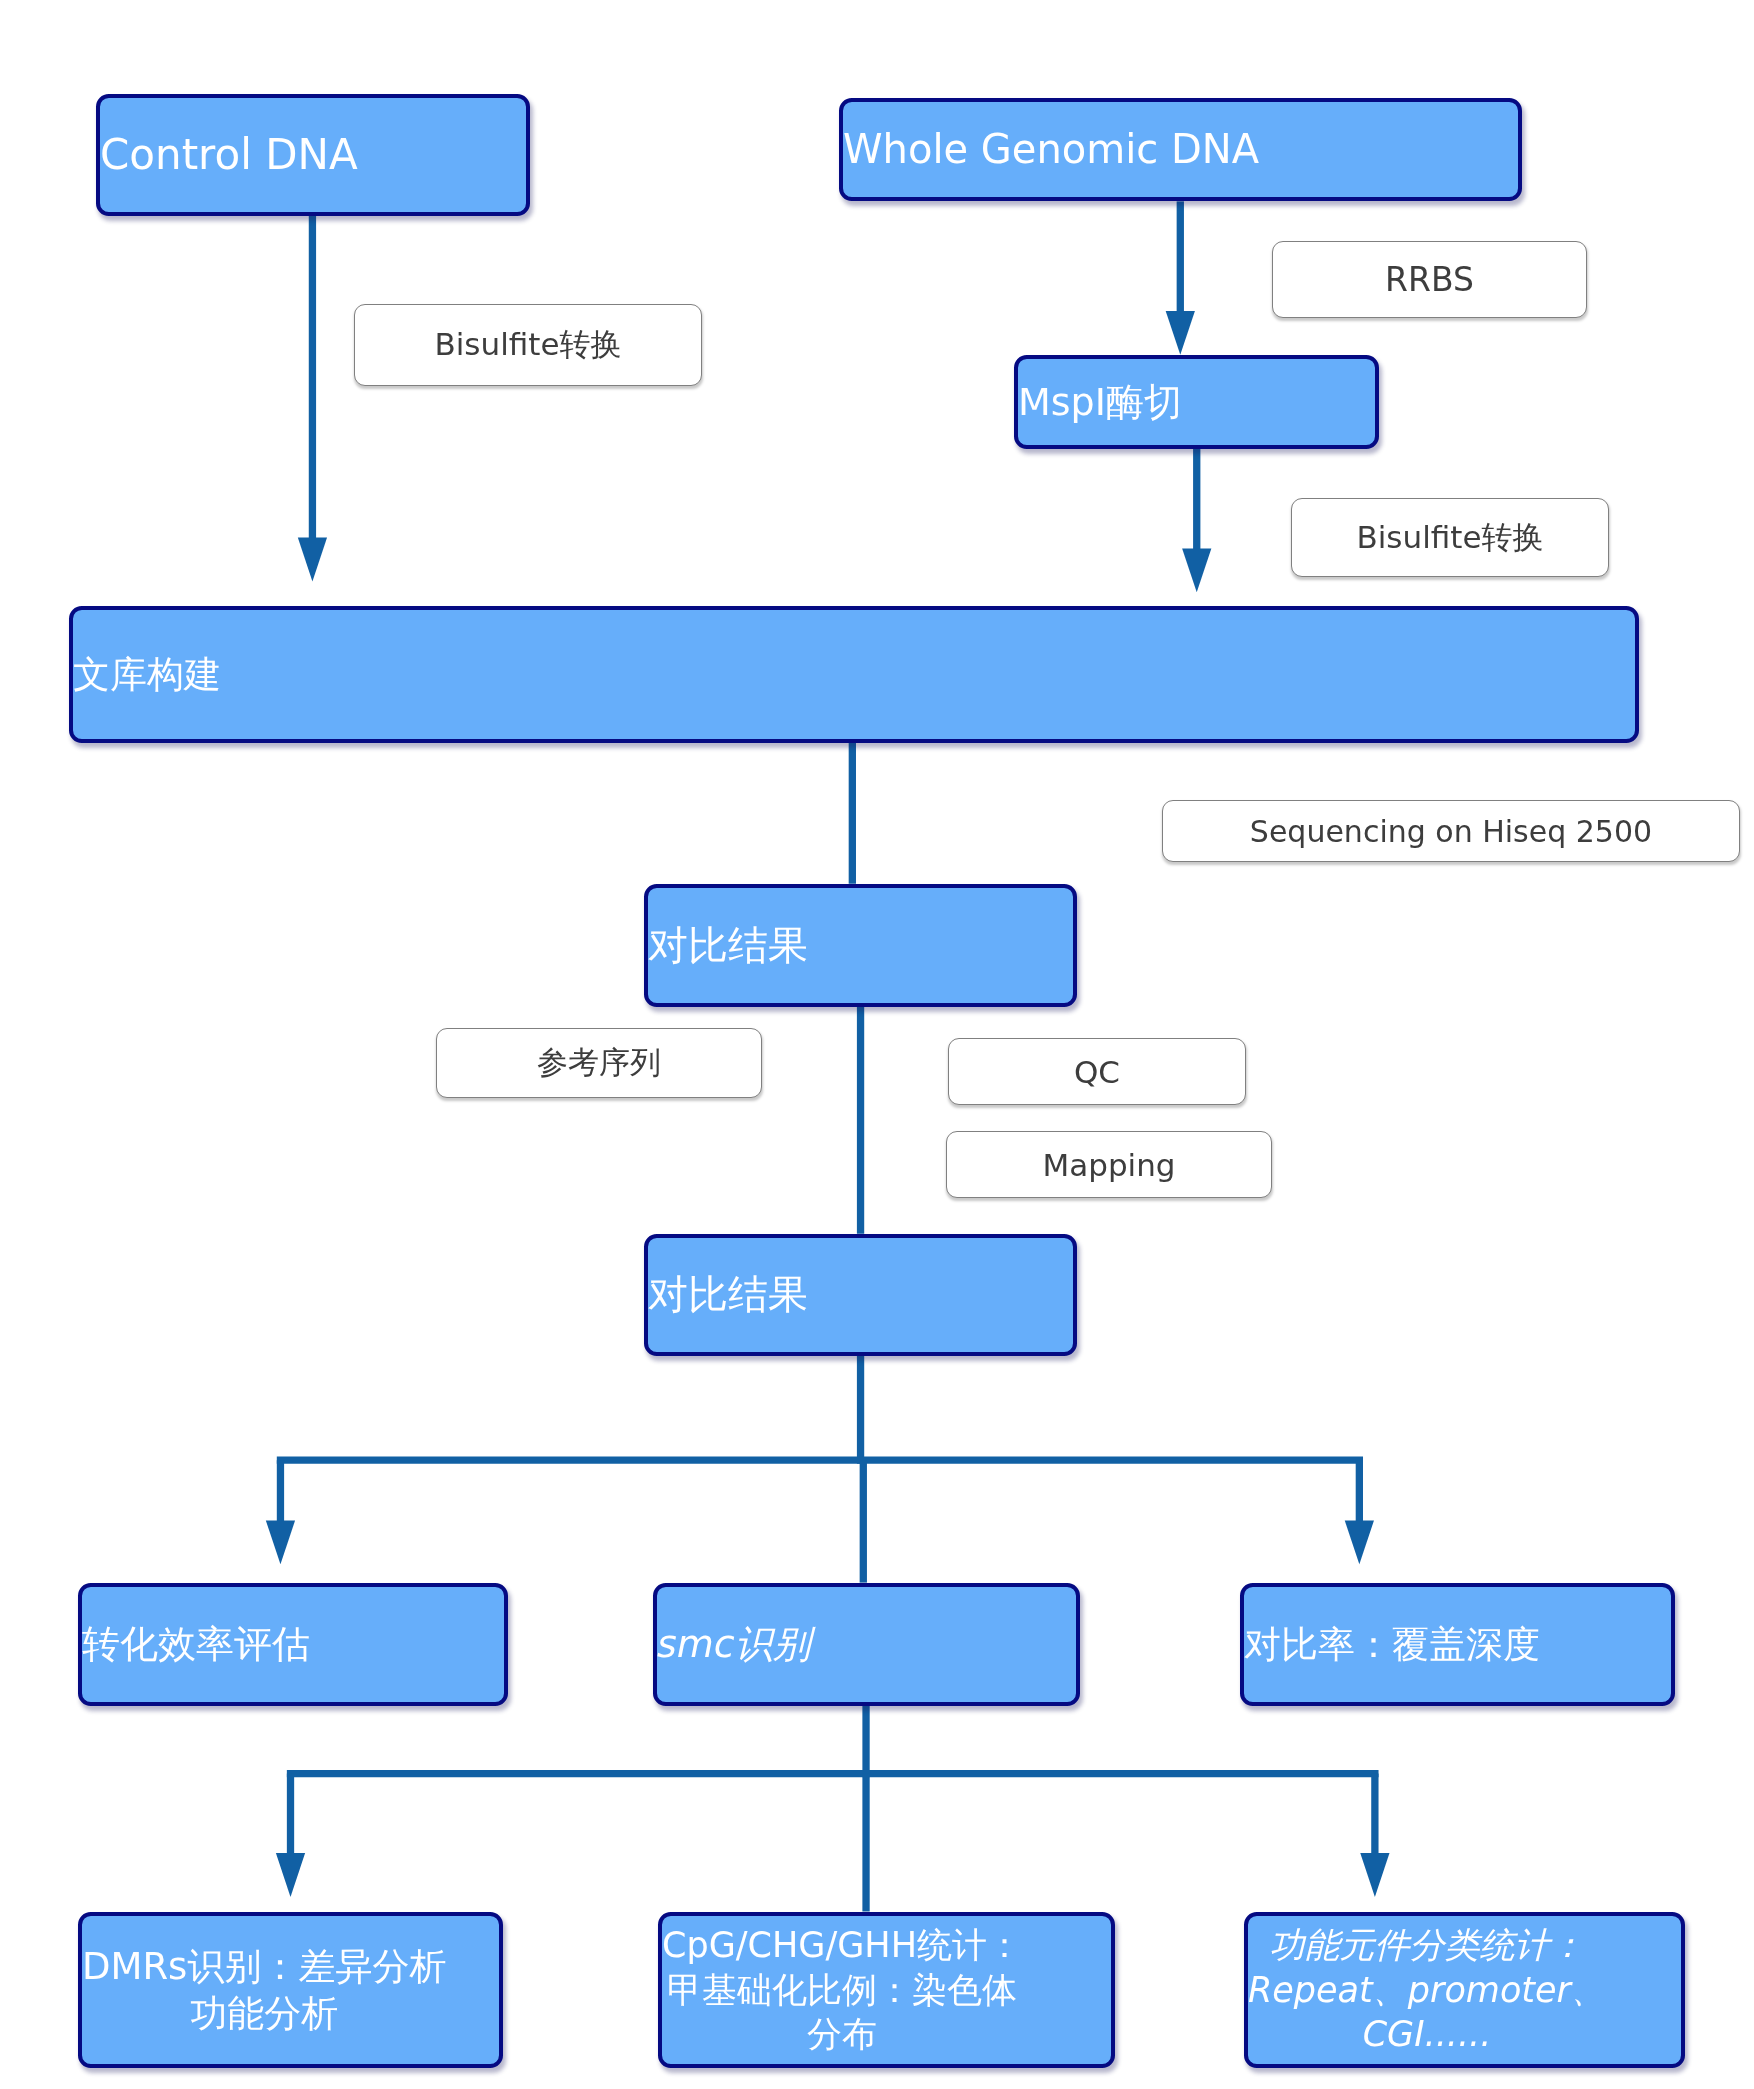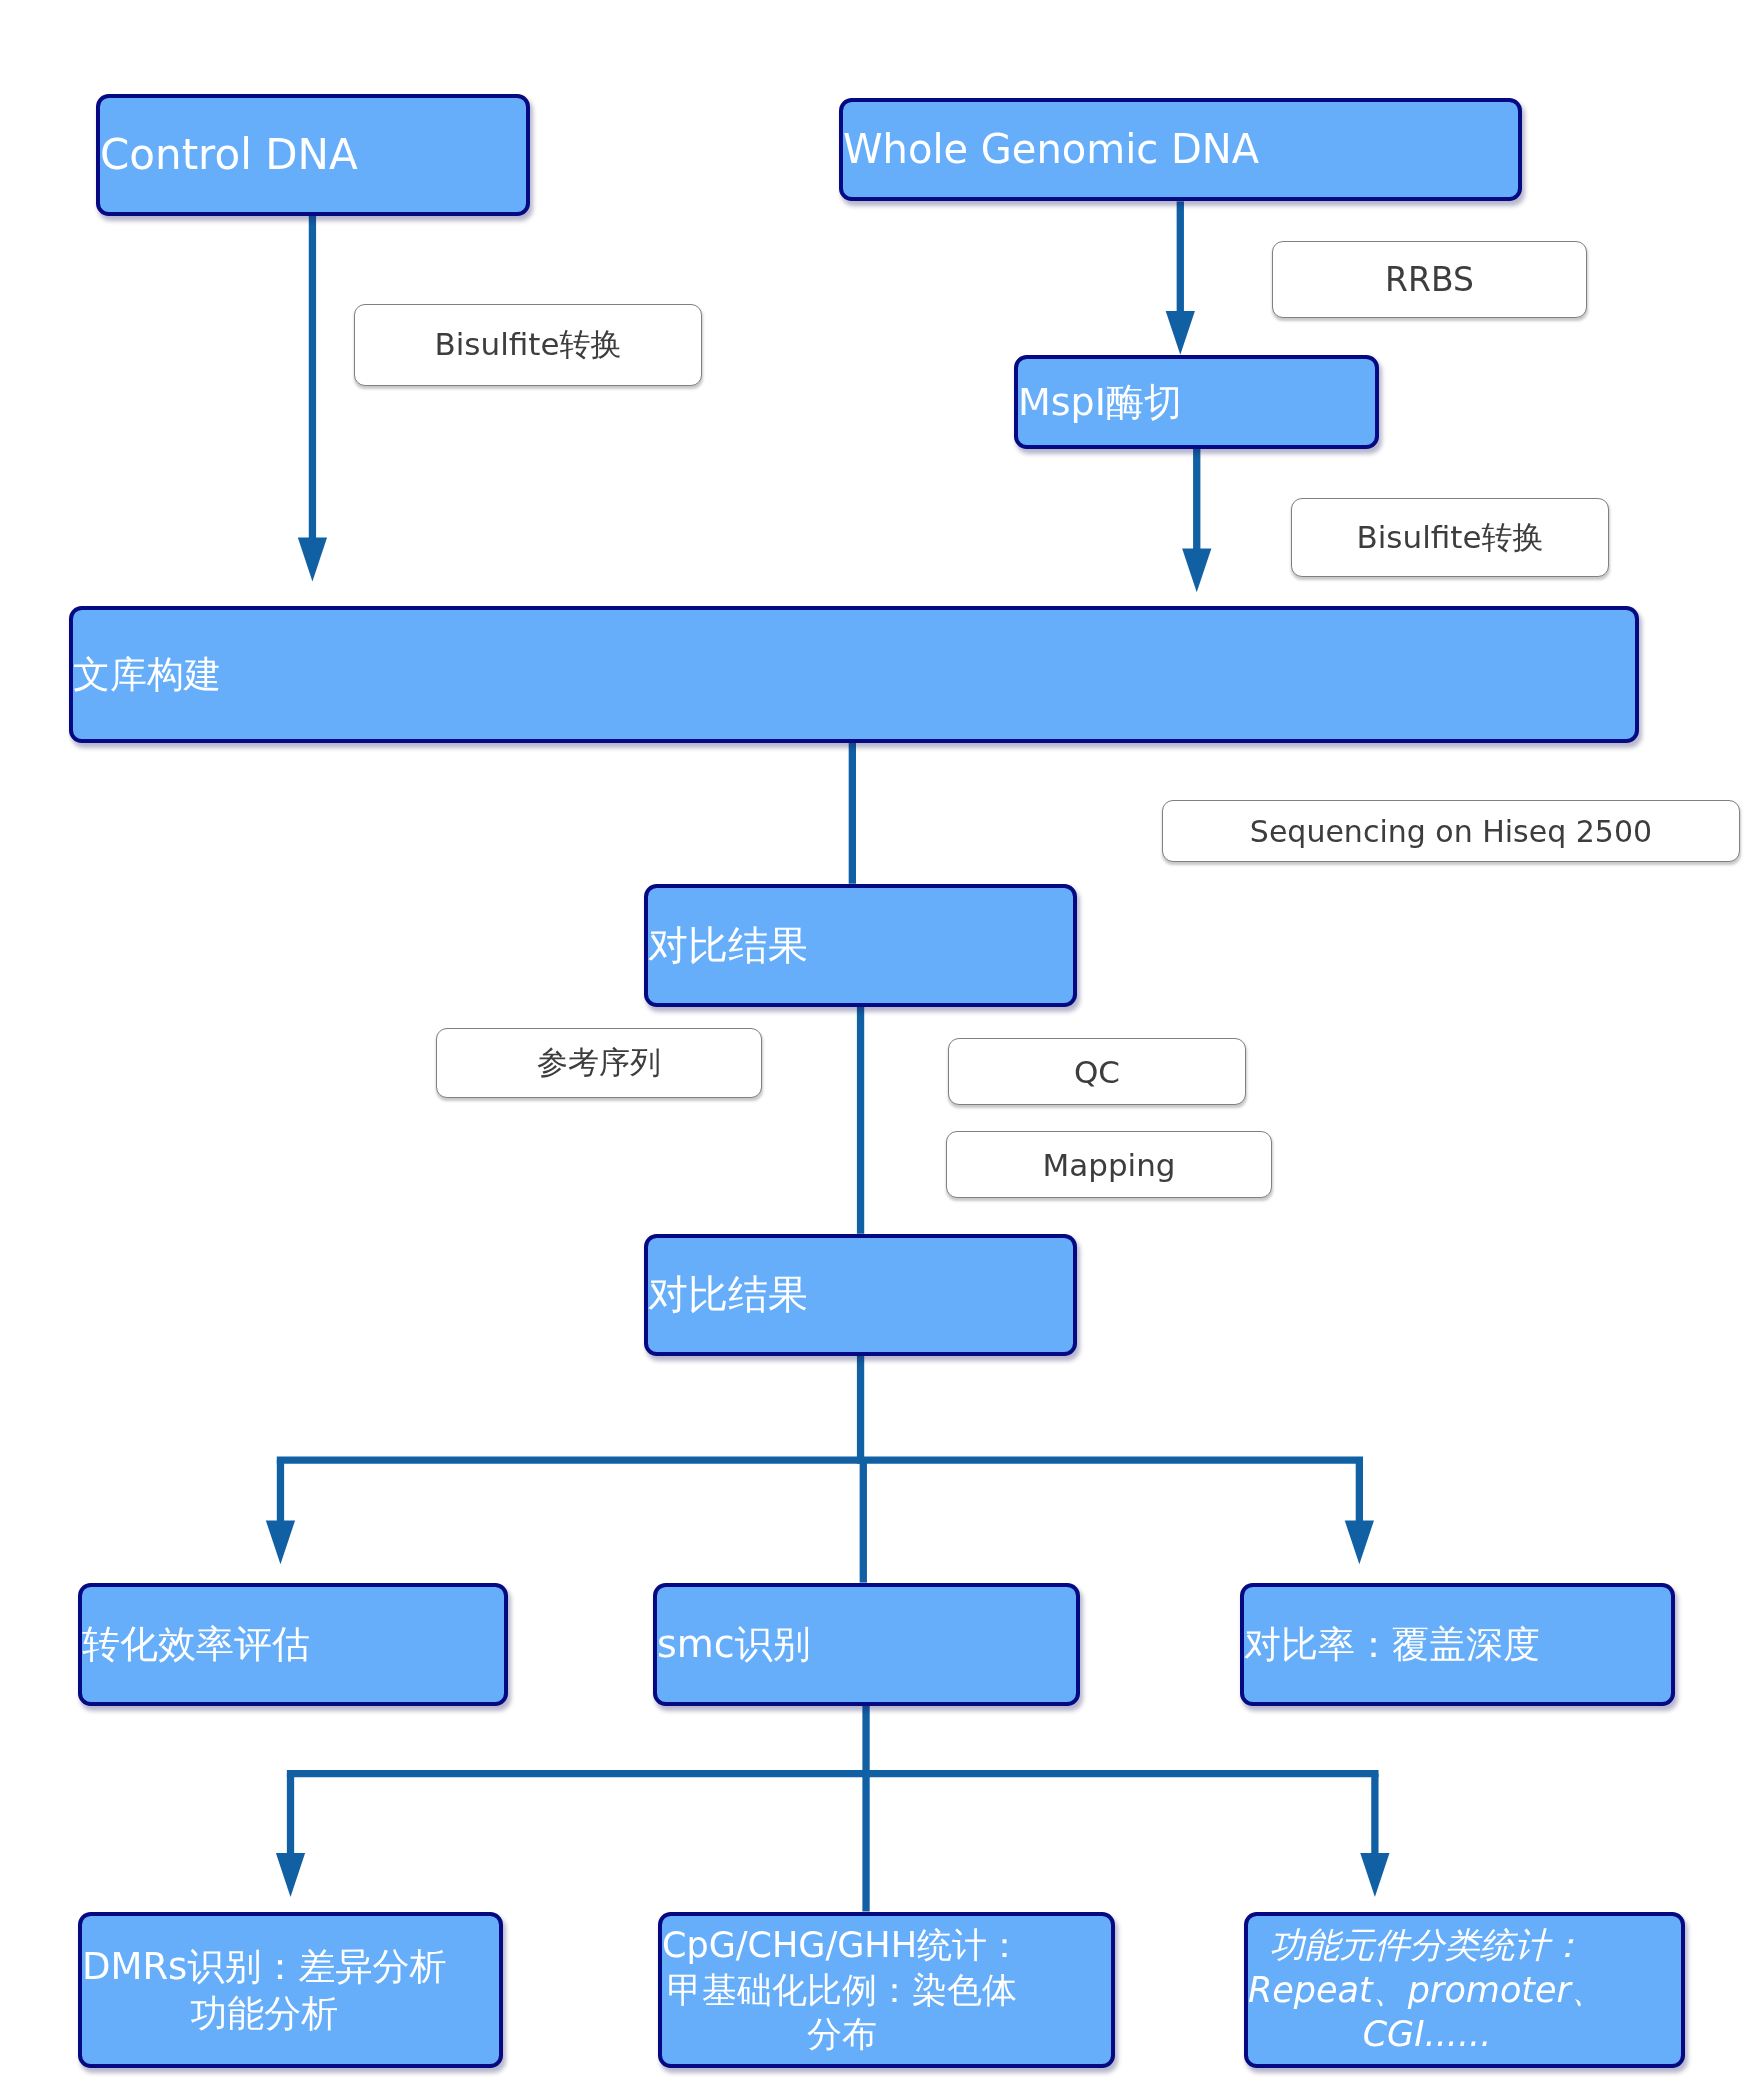--- a/index.html
+++ b/index.html
@@ -127,21 +127,21 @@
   </div>
 
   <div class="node fs44" style="left:644px; top:1234px; width:433px; height:122px;">
     <span>对比结果</span>
   </div>
 
   <div class="node fs42" style="left:78px; top:1583px; width:430px; height:123px;">
     <span>转化效率评估</span>
   </div>
 
-  <div class="node fs42" style="left:653px; top:1583px; width:427px; height:123px;">
+  <div class="node fs42" style="left:653px; top:1583px; width:427px; height:123px;font-style:italic;">
     <span>smc识别</span>
   </div>
 
   <div class="node fs40" style="left:1240px; top:1583px; width:435px; height:123px;">
     <span>对比率：覆盖深度</span>
   </div>
 
   <div class="node fs40 multiline" style="left:78px; top:1912px; width:425px; height:156px;">
     <div>
       <span>DMRs识别：差异分析</span>

